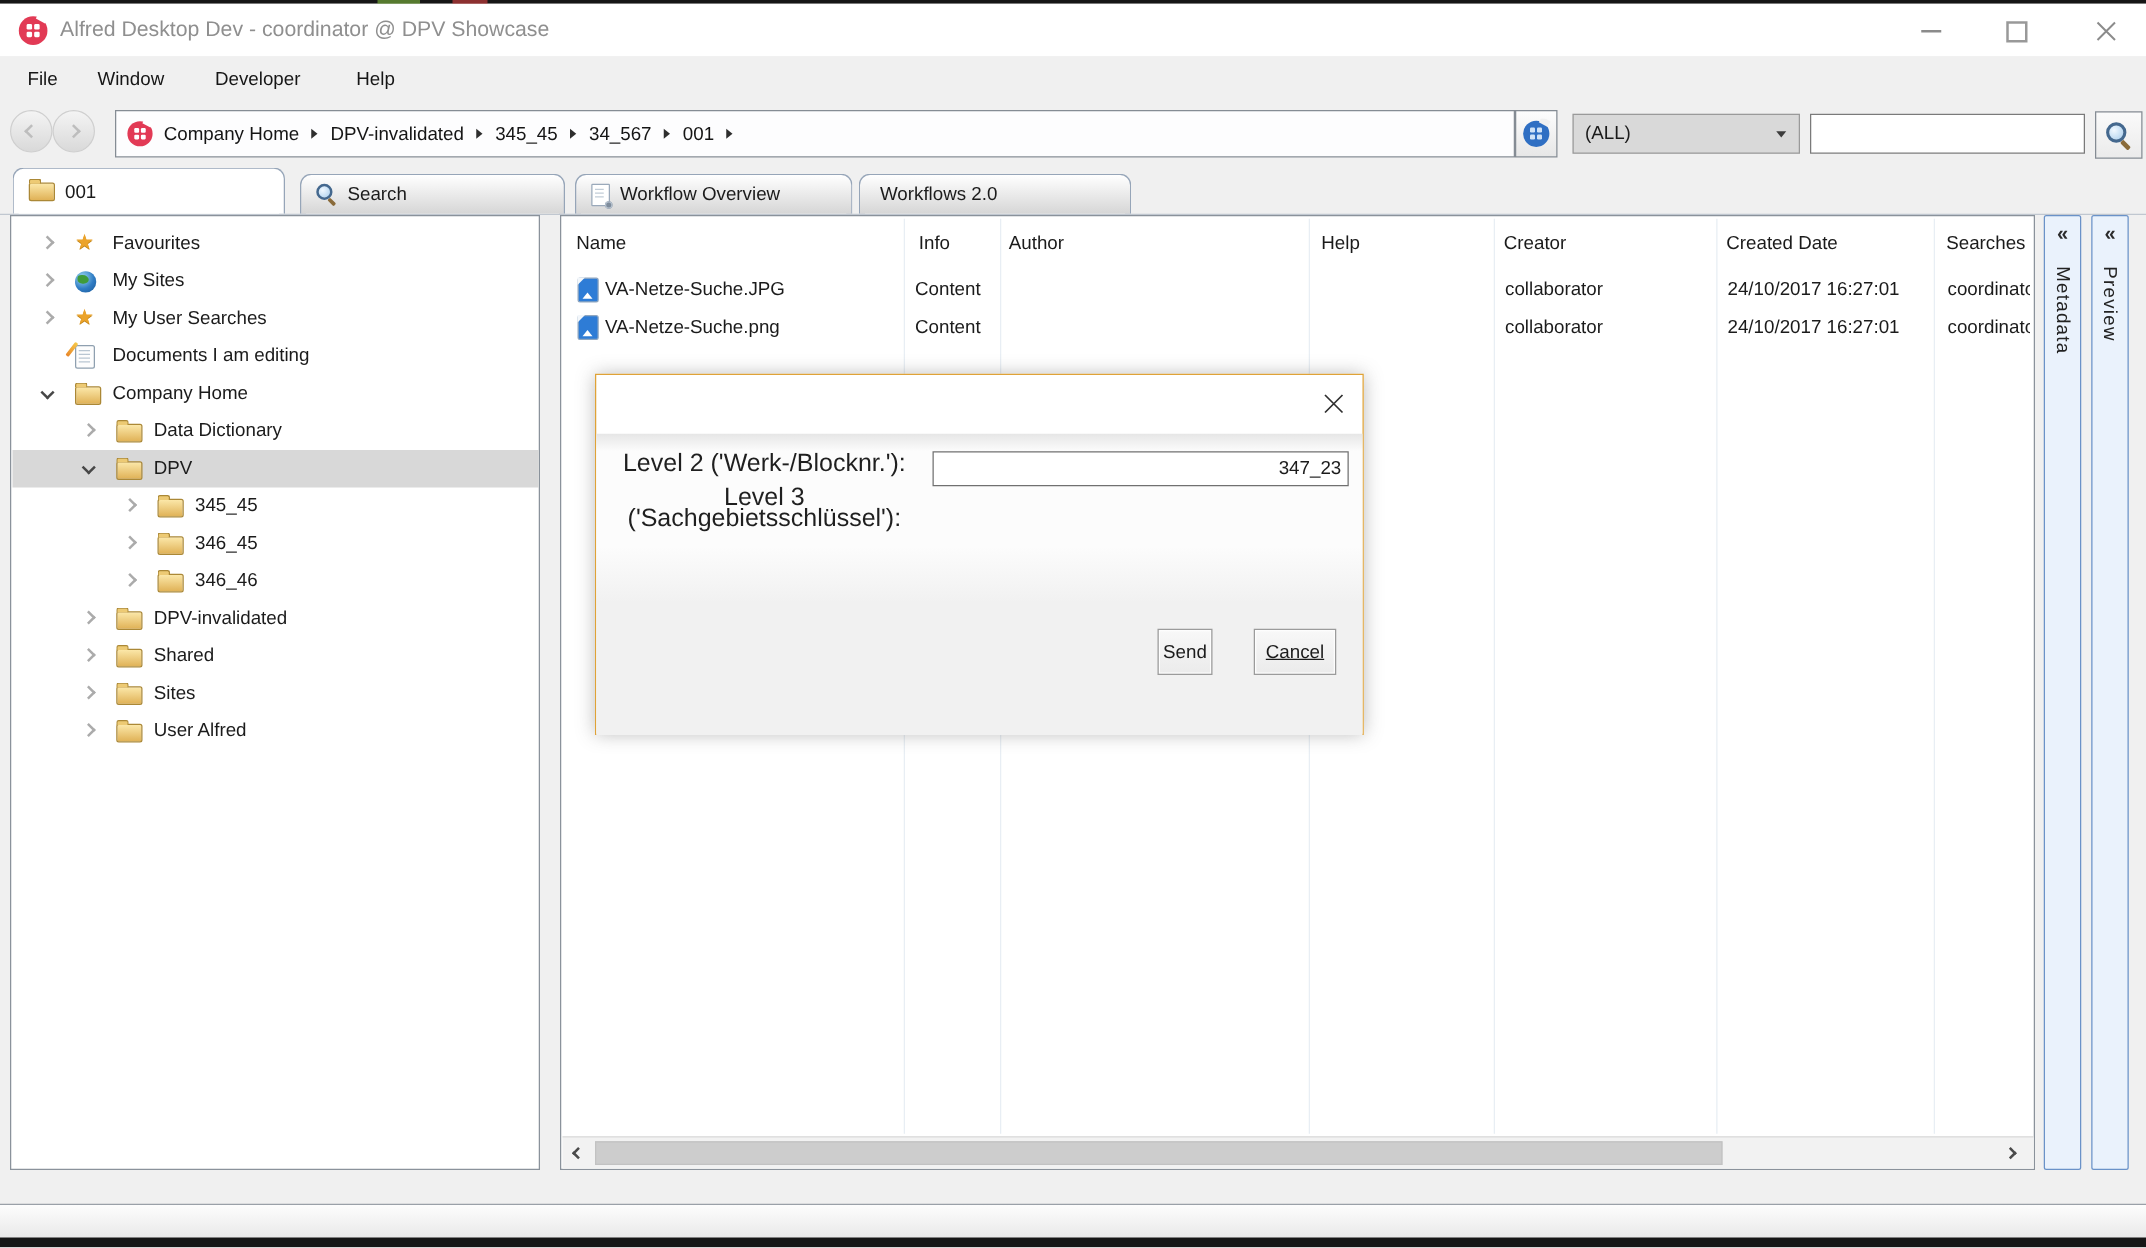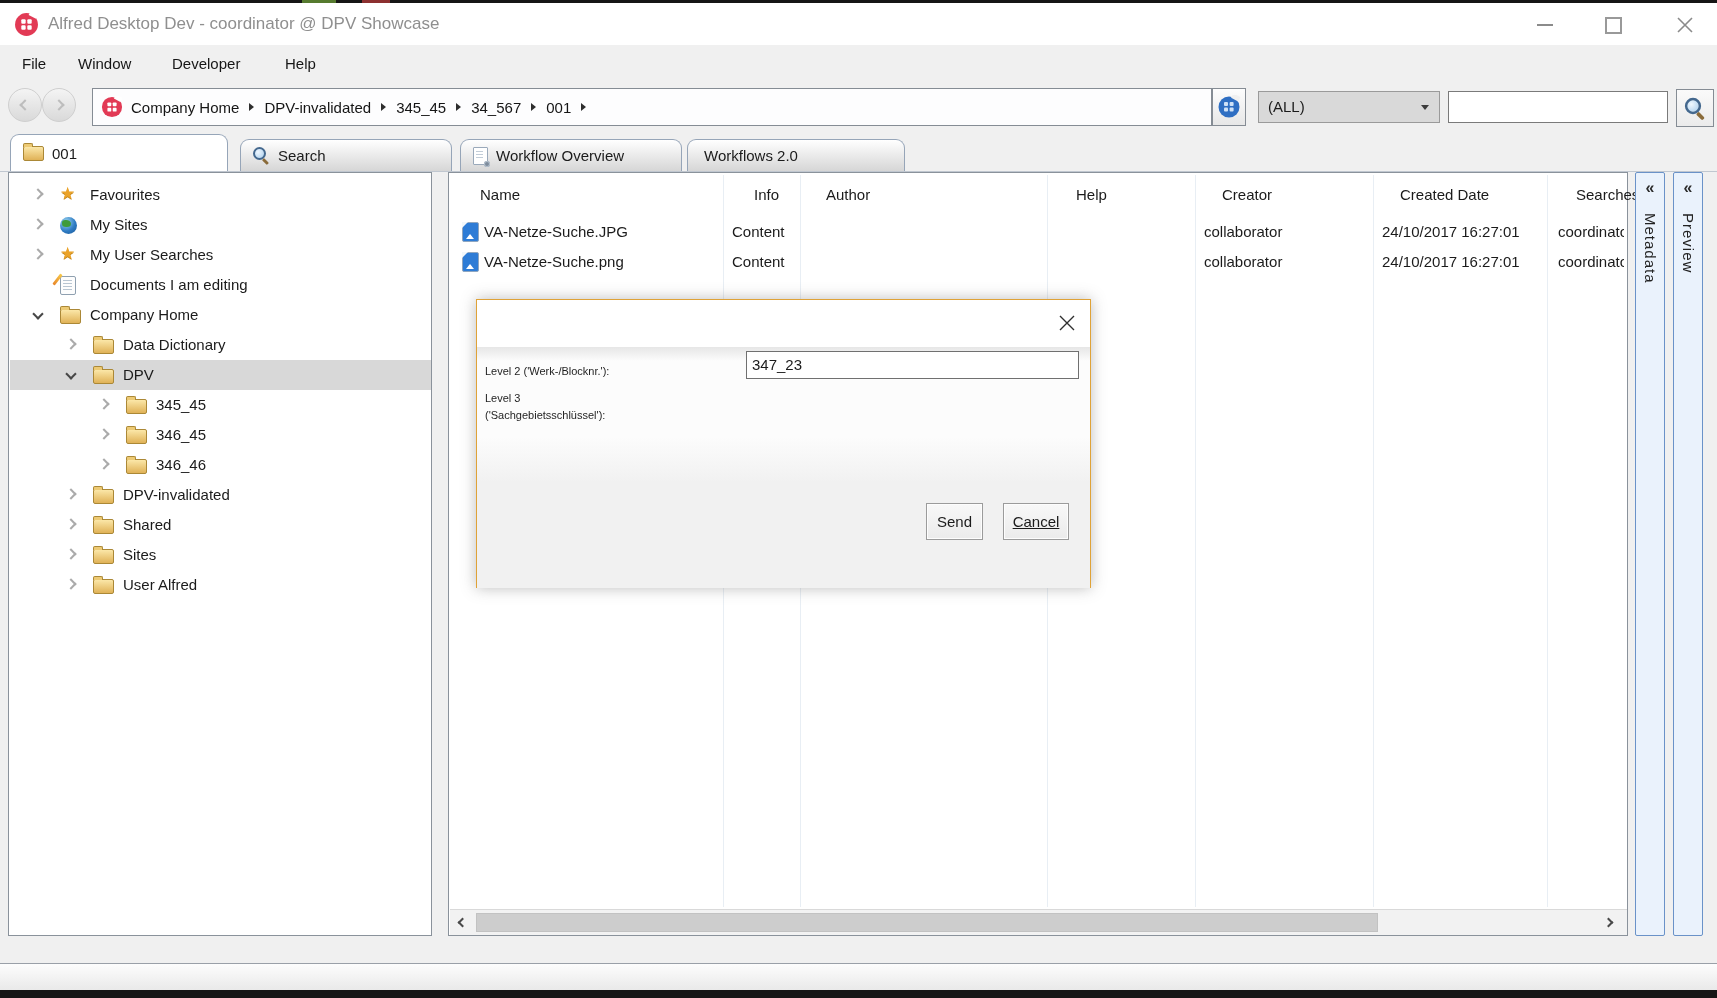--- a/index.html
+++ b/index.html
@@ -97,50 +97,50 @@
   .icon-mag::before{content:"";position:absolute;left:0;top:0;width:9px;height:9px;border:2px solid #44688e;
           border-radius:50%;background:radial-gradient(circle at 35% 35%,#f0f8ff,#a8cdec);}
   .icon-mag::after{content:"";position:absolute;left:11px;top:11px;width:7px;height:3px;background:#8a6b3a;
           transform:rotate(45deg);transform-origin:0 0;border-radius:1px;}
   .icon-page{position:relative;width:13px;height:16px;background:#fff;border:1px solid #9aa9ba;border-radius:1px;display:inline-block;}
   .icon-page::before{content:"";position:absolute;left:2px;top:3px;width:7px;height:1px;background:#c2cdd8;
           box-shadow:0 3px 0 #c2cdd8,0 6px 0 #c2cdd8;}
   .icon-page::after{content:"";position:absolute;right:-3px;bottom:-3px;width:6px;height:6px;border-radius:50%;
           background:#7e8c9c;box-shadow:inset 0 0 0 1px #b6c2cf;}
   
-  .th{position:absolute;top:0;height:44px;line-height:44px;font-size:15px;color:#1b1b1b;white-space:nowrap;margin-left:19px;}
+  .th{position:absolute;top:0;height:44px;line-height:44px;font-size:15px;color:#1b1b1b;white-space:nowrap;}
   .colsep{position:absolute;top:2px;height:732px;width:1px;background:#e8eef4;}
   .trow{position:absolute;left:1px;width:1176px;height:30px;}
   .td{position:absolute;top:0;line-height:30px;font-size:15px;color:#1b1b1b;white-space:nowrap;}
   .td.mod{width:66px;overflow:hidden;}
   
   .hscroll{position:absolute;left:1px;top:736px;width:1177px;height:26px;background:#f2f2f2;
           border-top:1px solid #d9d9d9;box-sizing:border-box;}
   .hs-btn{position:absolute;top:0;width:24px;height:25px;display:flex;align-items:center;justify-content:center;}
   .hs-btn .chev{border-color:#4a4a4a;padding:2.5px;border-width:0 2.5px 2.5px 0;}
   .hs-thumb{position:absolute;left:26px;top:3px;width:902px;height:19px;background:#cdcdcd;border:1px solid #c2c2c2;box-sizing:border-box;}
   
   #dialog{position:absolute;left:476px;top:299px;width:615px;height:289px;background:#ffffff;
           border:1px solid #dfa237;box-sizing:border-box;box-shadow:0 0 14px rgba(90,90,90,.4);z-index:10;}
   #dialog-close{position:absolute;right:12px;top:12px;width:22px;height:22px;display:flex;
           align-items:center;justify-content:center;}
   #dialog-body{position:absolute;left:0;top:47px;width:613px;height:241px;
           background:linear-gradient(180deg,#e6e6e6 0px,#fcfcfc 14px,#fcfcfc 90px,#f1f1f1 135px,#f1f1f1 100%);}
-  .dlabel{position:absolute;left:8px;width:253px;text-align:left;font-size:11px;color:#1f1f1f;}
+  .dlabel{position:absolute;left:8px;width:253px;text-align:center;font-size:20px;color:#1f1f1f;}
   .dlabel.one{top:10px;height:28px;line-height:28px;}
   .dlabel.two{top:43px;line-height:17px;}
   .dinput{position:absolute;left:269px;width:333px;height:28px;background:#fff;box-sizing:border-box;
           font-size:15px;line-height:26px;padding:0 5px;white-space:nowrap;}
-  #dinput1{top:4px;border:1px solid #707070;}
+  #dinput1{top:14px;border:1px solid #707070;text-align:right;}
   #dinput2{top:50px;border:2px solid #3f8edb;line-height:24px;}
   .caret{display:inline-block;width:1px;height:16px;background:#111;vertical-align:middle;margin-left:1px;}
   .dbtn{position:absolute;top:156px;height:37px;border:1px solid #9b9b9b;box-sizing:border-box;
           background:linear-gradient(180deg,#f8f8f8,#ebebeb);box-shadow:inset 0 0 0 1px #fdfdfd;
           font-size:15px;color:#1b1b1b;text-align:center;line-height:35px;}
-  #btn-send{left:449px;width:57px;}
+  #btn-send{left:449px;width:44px;}
   #btn-cancel{left:526px;width:66px;text-decoration:underline;}
   
   #statusbar{position:absolute;left:0;top:963px;width:1717px;height:27px;border-top:1px solid #9aa0a8;
           background:linear-gradient(180deg,#fdfdfd,#e9e9e9);box-sizing:border-box;}
 </style>
 </head>
 <body>
 
 <div id="app">
 

